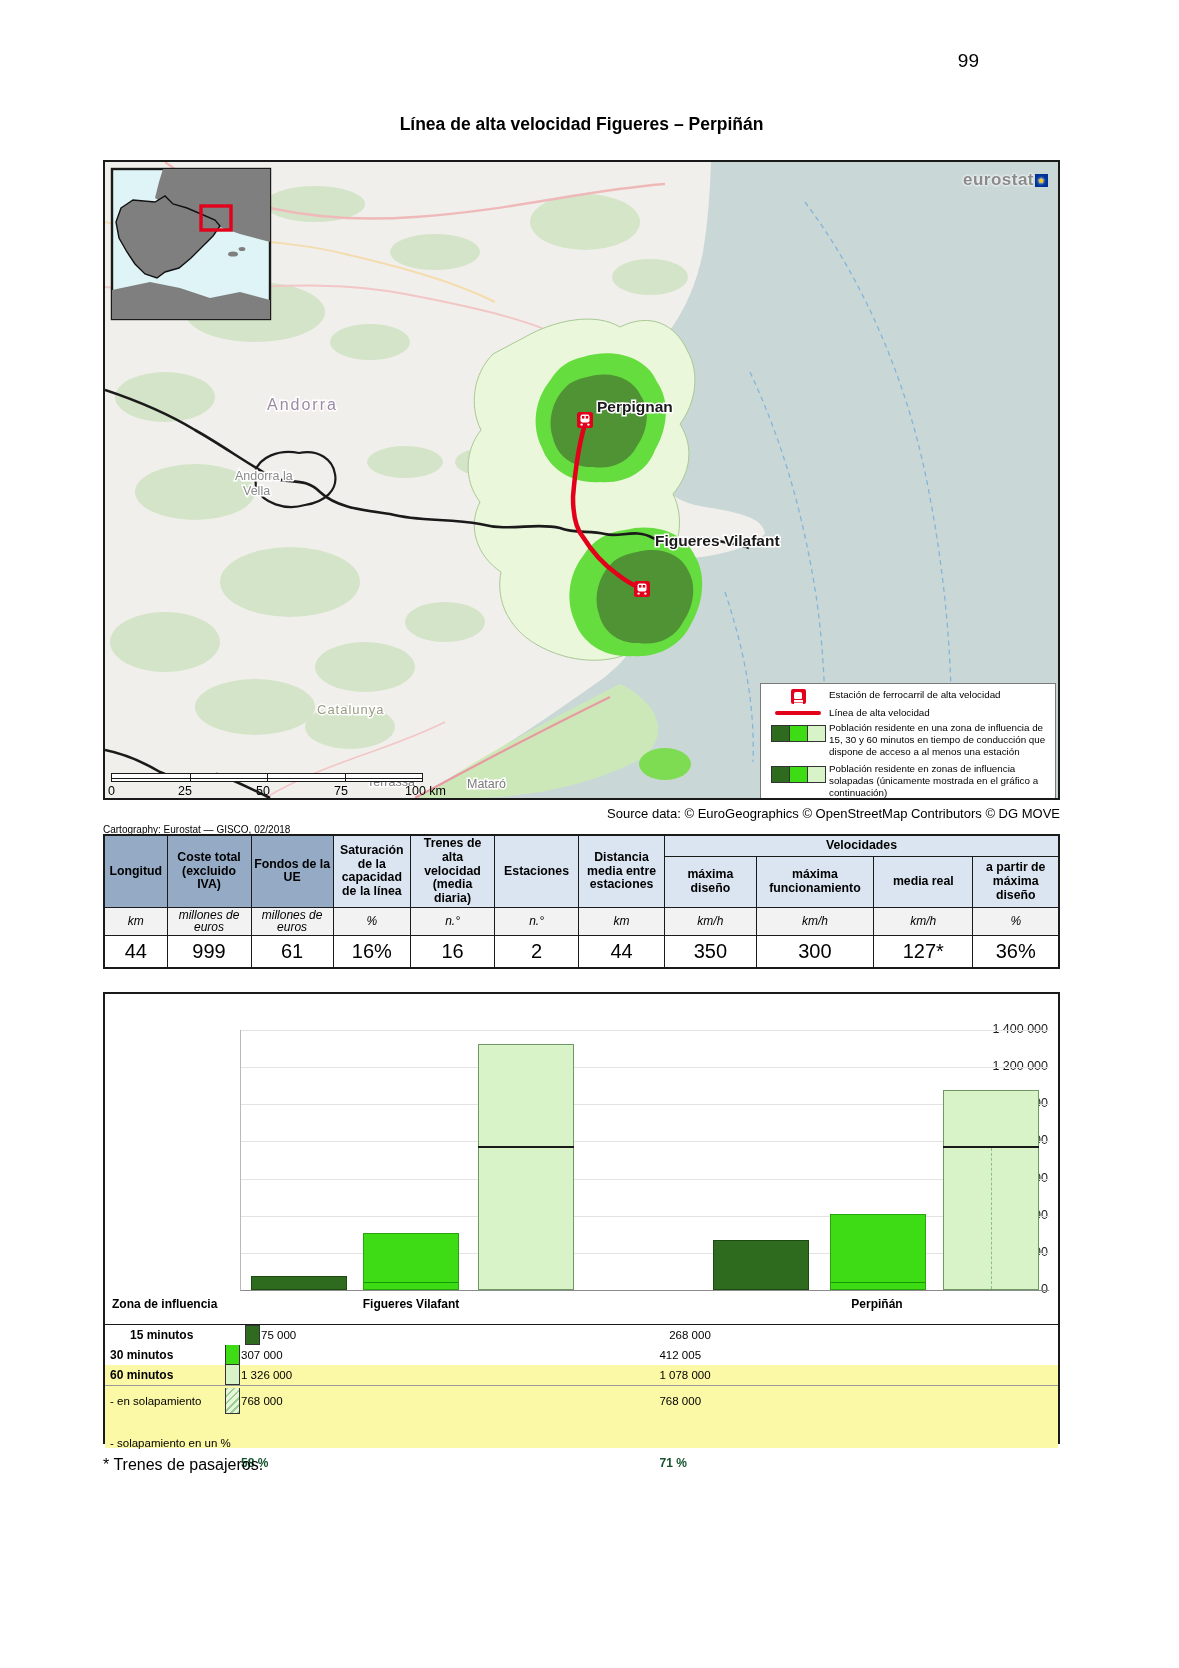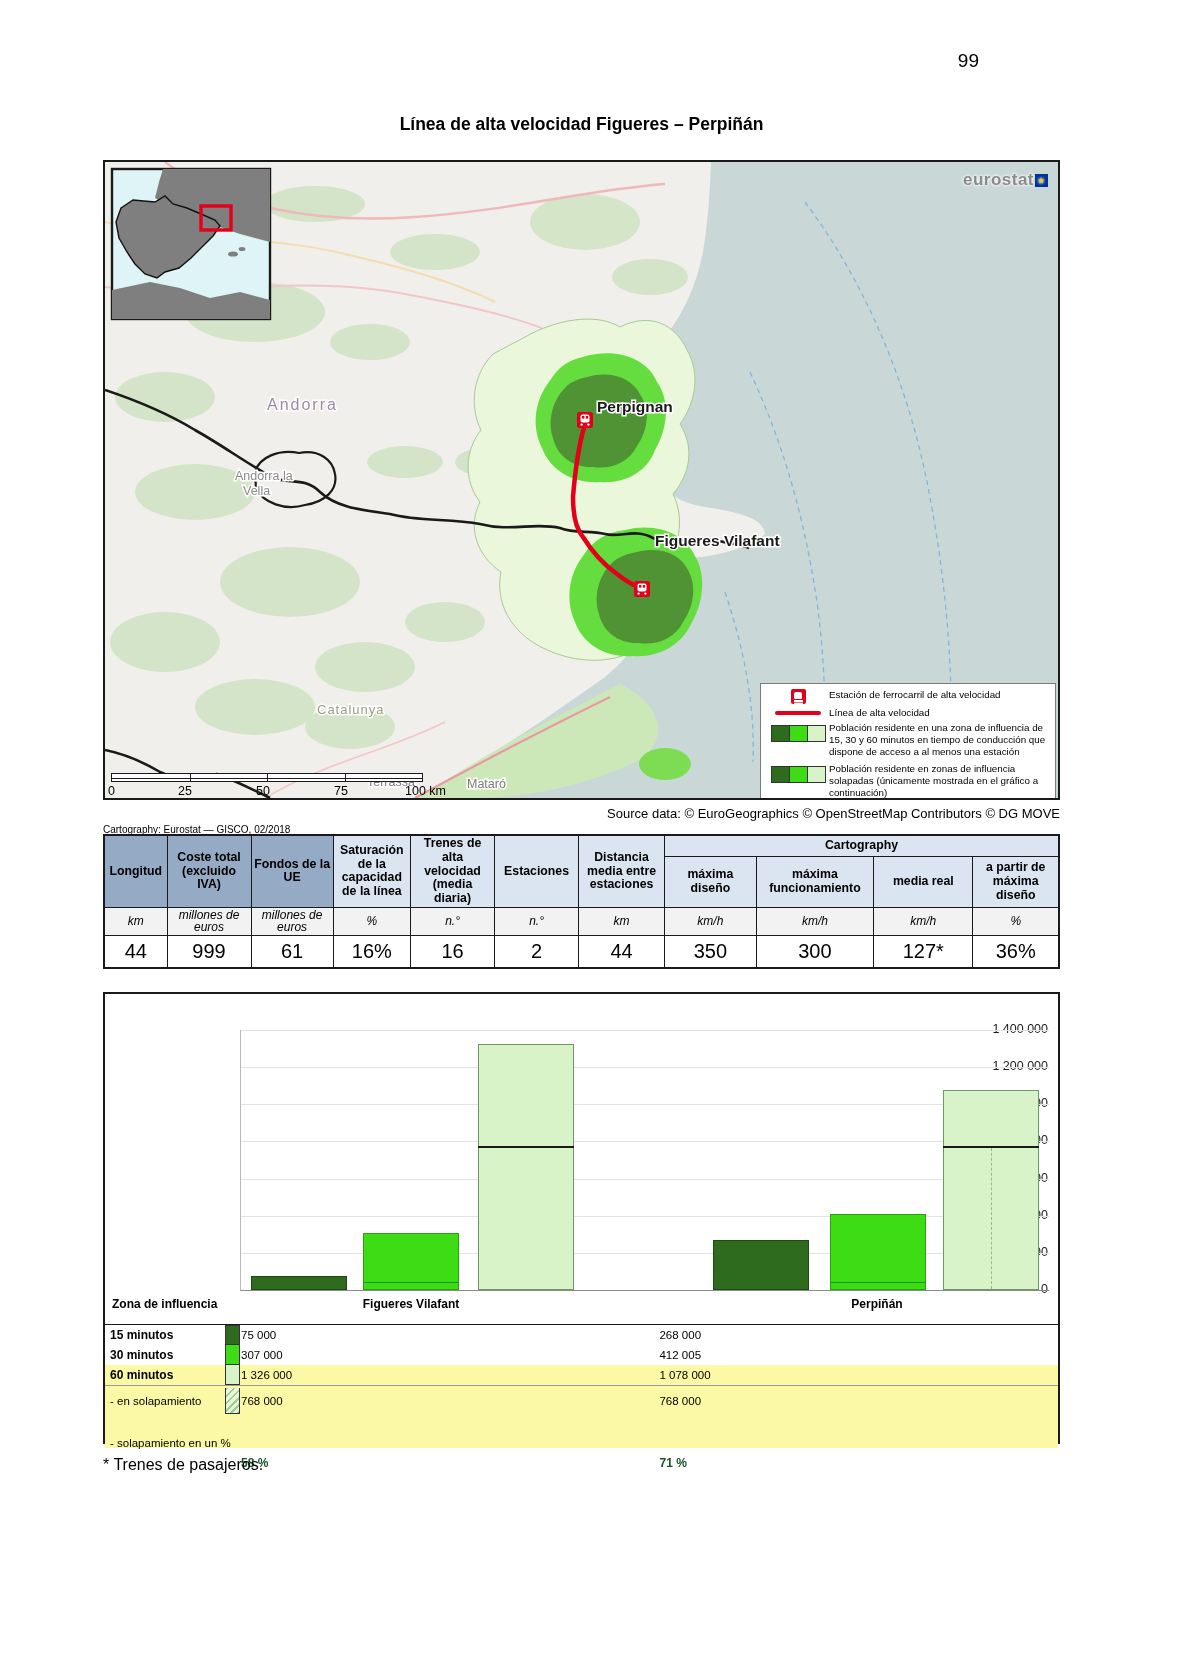--- a/index.html
+++ b/index.html
@@ -78,21 +78,21 @@
   .corner-label{position:absolute;left:7px;top:303px;font-size:12px;font-weight:bold;}
 
   
   .zone-table{position:absolute;left:0;right:0;top:330px;bottom:0;border-top:1.6px solid #1a1a1a;}
   .zt-row{display:grid;grid-template-columns:120px 16px 1.05fr 1fr;align-items:center;}
   .zt-label{padding-left:5px;font-size:12px;font-weight:bold;white-space:nowrap;}
   .zt-label.sub{font-weight:normal;font-size:11.5px;}
   .zt-val{text-align:left;font-size:11.5px;}
   .zt-val.red{color:#14532d;font-weight:bold;font-size:12px;margin-top:40px;}
   .zt-sw{width:15px;height:100%;box-sizing:border-box;border:1px solid #333;}
-  .row-15{height:20px;} .row-30{height:20px;}
+  .row-15{height:20px;padding-left:20px;} .row-30{height:20px;}
   .row-60{height:20px;background:#fbf8a6;border-bottom:1px solid #9a9a9a;}
   .row-ov{height:30px;background:#fbf8a6;}
   .row-pct{height:32px;background:#fbf8a6;}
   .sw-hatch{background:repeating-linear-gradient(135deg,#9ccf8e 0 2px,#e6f5dc 2px 5px);height:26px;}
   .zt-sw.nb{border-top:none;}
 
   .footnote{position:absolute;left:103px;top:1456px;font-size:16px;}
 </style>
 </head>
 <body>
@@ -277,21 +277,21 @@
     </colgroup>
     <tbody>
         <tr>
       <th rowspan="2" class="hdr hdr-dark row-label-tall">Longitud</th>
       <th rowspan="2" class="hdr hdr-dark">Coste total (excluido IVA)</th>
       <th rowspan="2" class="hdr hdr-dark">Fondos de la UE</th>
       <th rowspan="2" class="hdr hdr-light">Saturación de la capacidad de la línea</th>
       <th rowspan="2" class="hdr hdr-light">Trenes de alta velocidad (media diaria)</th>
       <th rowspan="2" class="hdr hdr-light">Estaciones</th>
       <th rowspan="2" class="hdr hdr-light">Distancia media entre estaciones</th>
-      <th colspan="4" class="hdr hdr-light velo-cell">Cartography</th>
+      <th colspan="4" class="hdr hdr-light velo-cell">Velocidades</th>
     </tr>
     <tr>
       <th class="hdr hdr-light">máxima diseño</th>
       <th class="hdr hdr-light">máxima funcionamiento</th>
       <th class="hdr hdr-light">media real</th>
       <th class="hdr hdr-light">a partir de máxima diseño</th>
     </tr>
     <tr class="unit-row">
       <td>km</td>
       <td>millones de euros</td>

